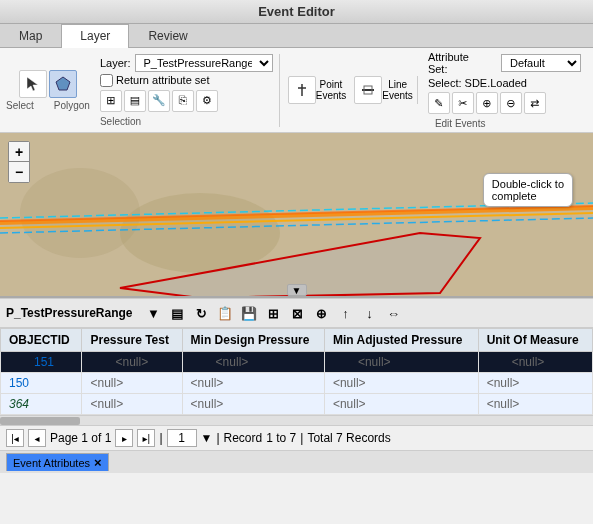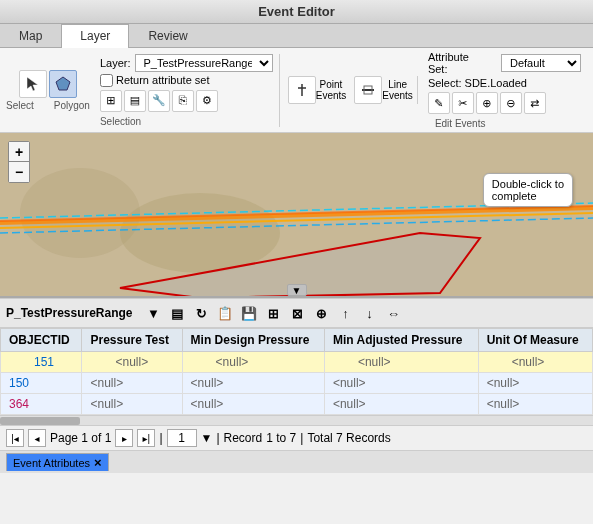--- a/index.html
+++ b/index.html
@@ -203,21 +203,21 @@
       text-align: left;
       font-weight: bold;
       white-space: nowrap;
     }
     .data-table td {
       border: 1px solid #ddd;
       padding: 3px 8px;
       white-space: nowrap;
     }
     .data-table tr.selected td {
-      background: #fef9c3;
+      background: #0f172a;
       padding-left: 33px;
     }
     .data-table tr:not(.selected) td {
       background: #eaf2ff;
     }
 
     
     .pagination-bar {
       background: #f0f0f0;
       border-top: 1px solid #ccc;
@@ -459,21 +459,21 @@
             <td style="color: rgb(102, 102, 102);">&lt;null&gt;</td>
           </tr>
           <tr class="">
             <td style="color: rgb(0, 102, 204);">150</td>
             <td style="color: rgb(102, 102, 102);">&lt;null&gt;</td>
             <td style="color: rgb(102, 102, 102);">&lt;null&gt;</td>
             <td style="color: rgb(102, 102, 102);">&lt;null&gt;</td>
             <td style="color: rgb(102, 102, 102);">&lt;null&gt;</td>
           </tr>
           <tr class="">
-            <td style="color: #be185d;">364</td>
+            <td style="color: #14532d; font-style: italic;">364</td>
             <td style="color: rgb(102, 102, 102);">&lt;null&gt;</td>
             <td style="color: rgb(102, 102, 102);">&lt;null&gt;</td>
             <td style="color: rgb(102, 102, 102);">&lt;null&gt;</td>
             <td style="color: rgb(102, 102, 102);">&lt;null&gt;</td>
           </tr>
         </tbody>
     </table>
   </div>
 
   <div class="scrollbar-h">

